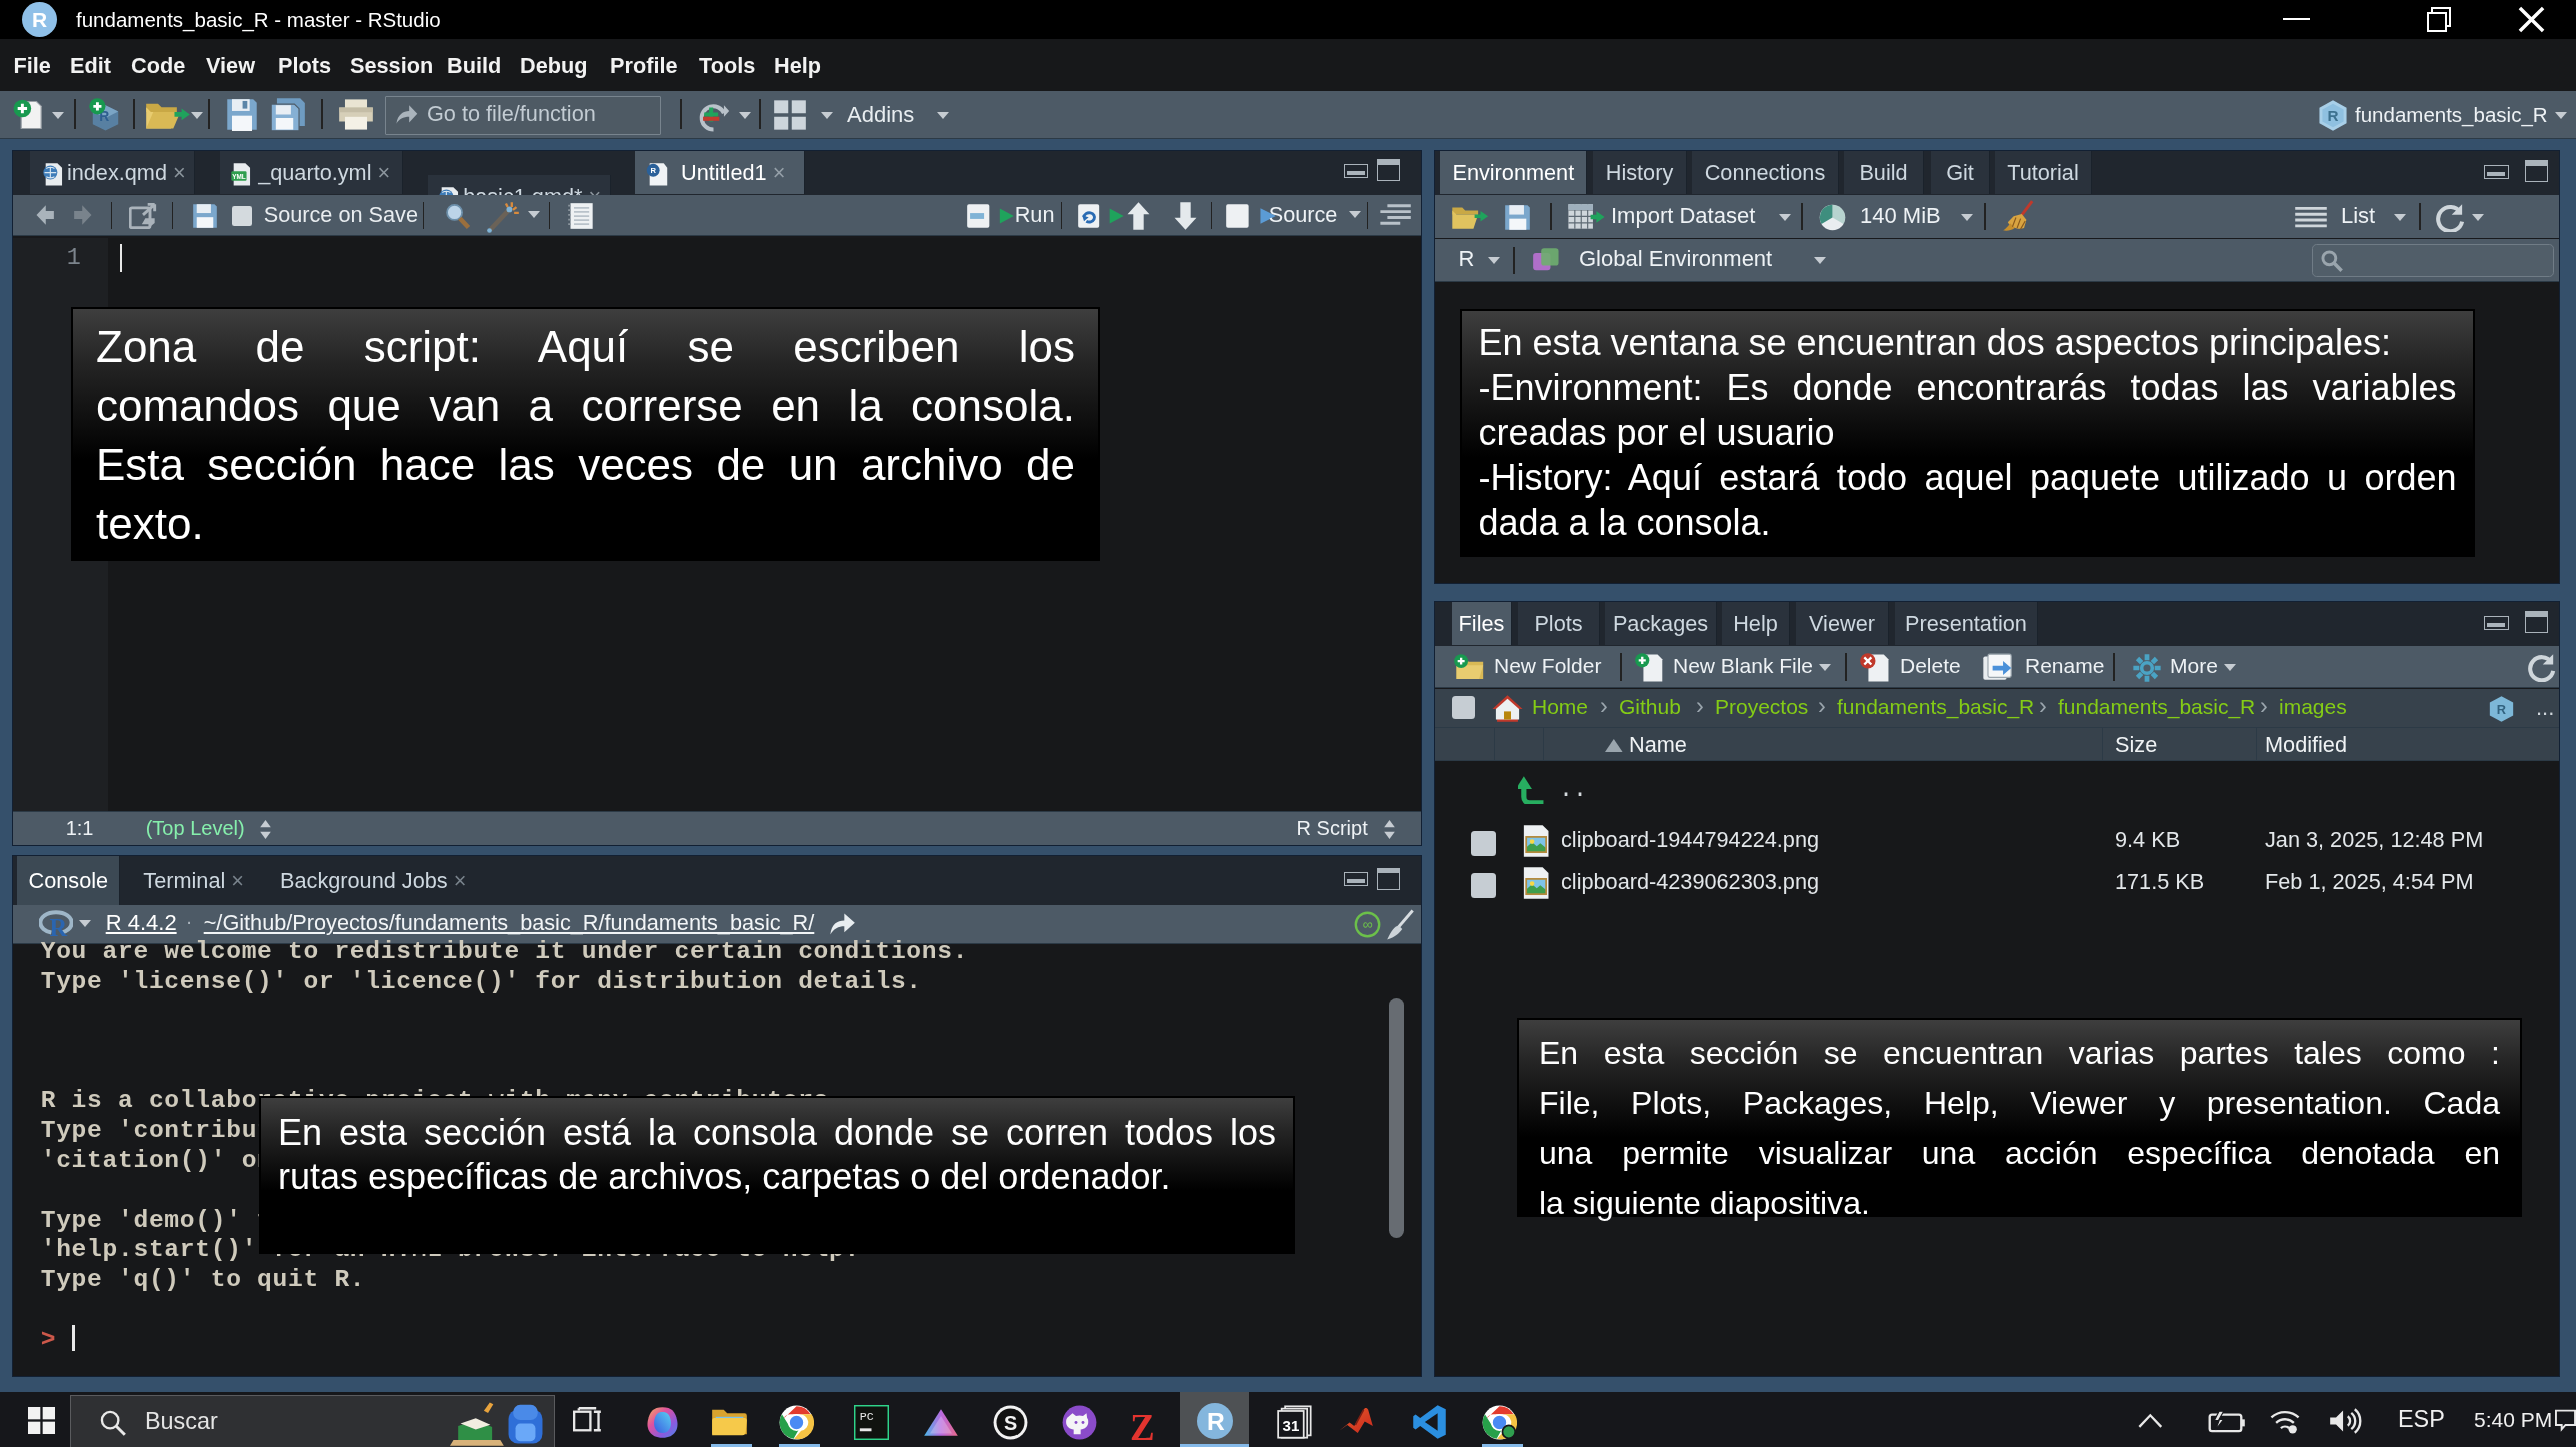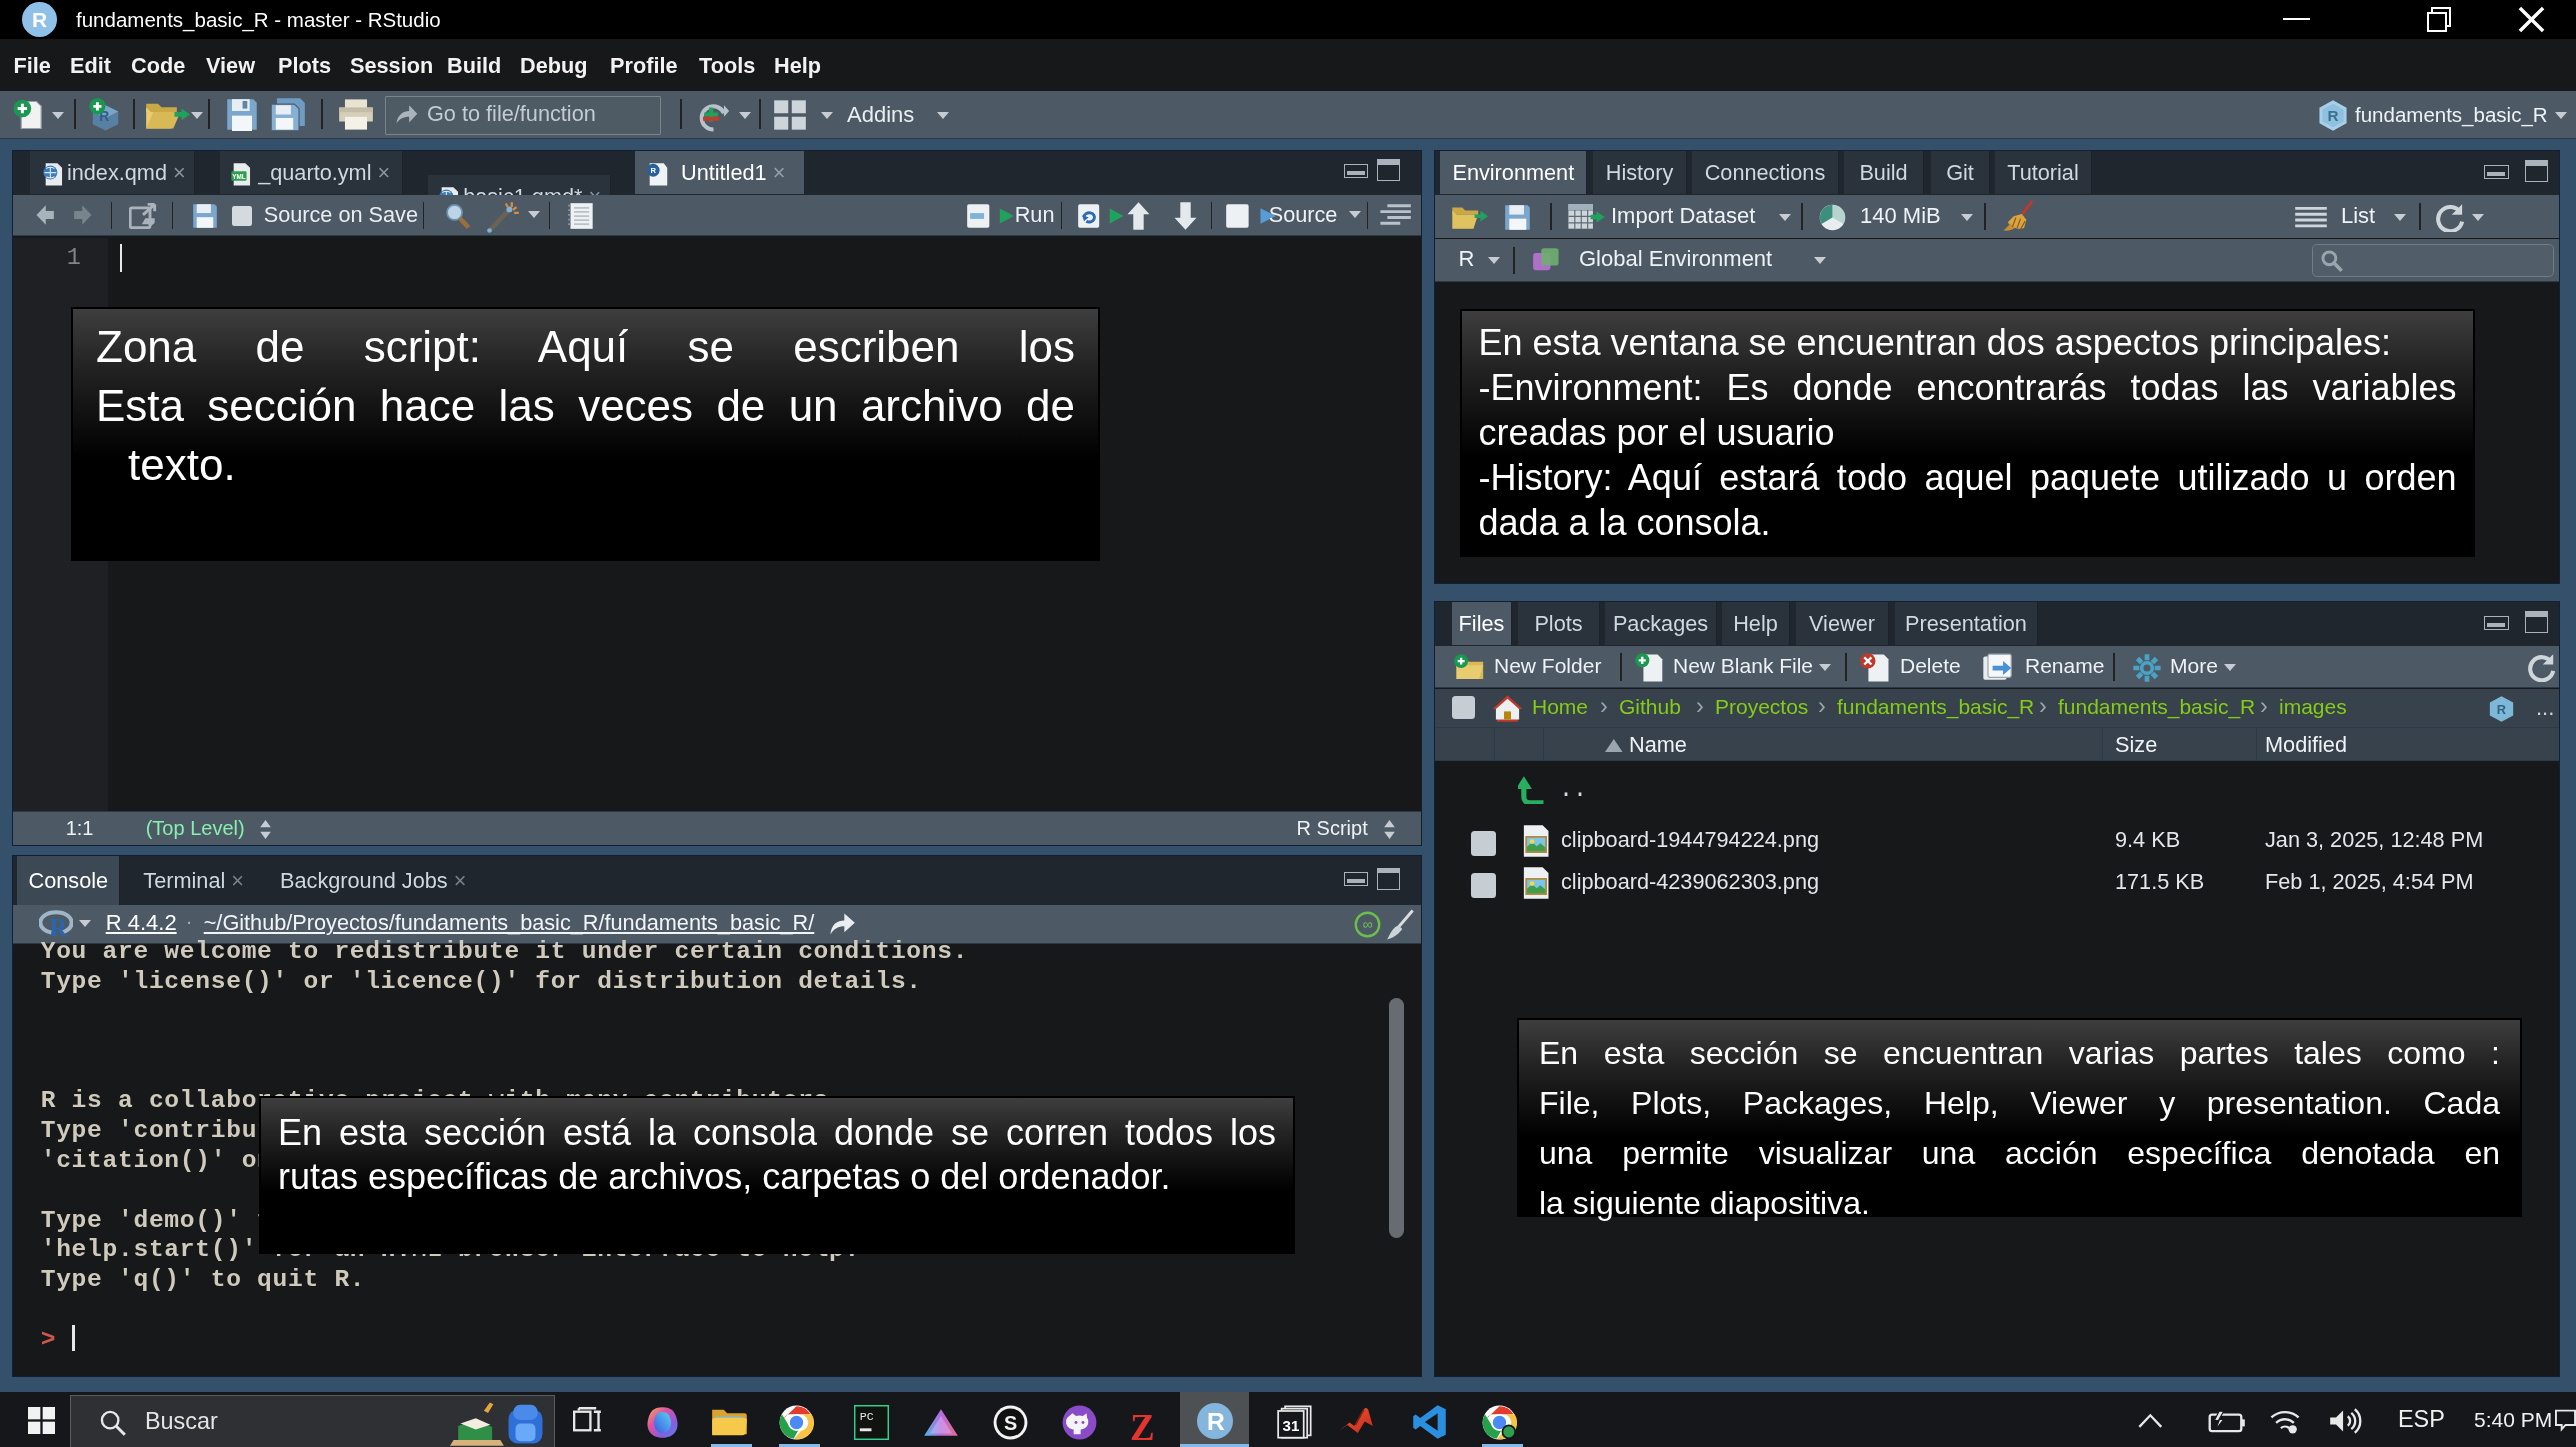--- a/index.html
+++ b/index.html
@@ -568,22 +568,23 @@
         <rect x="12" y="22" width="34" height="26" fill="none" stroke="#b48a3c" stroke-width="3"></rect>
       </svg>
     <span class="fname" style="left:126px;top:108px;">clipboard-4239062303.png</span>
     <span class="fname" style="left:680px;top:108px;">171.5 KB</span>
     <span class="fname" style="left:830px;top:108px;">Feb 1, 2025, 4:54 PM</span>
   </div>
 </div>
 
 <div class="note" id="note1" style="left:71px;top:307px;width:1029px;height:254px;font-size:44px;padding:7.6px 23px 0 23px;">
   <div class="ln j" style="height:59px;line-height:59px;">Zona de script: Aquí se escriben los</div>
+  <div class="ln j" style="height:59px;line-height:59px;">comandos que van a correrse en la consola.</div>
   <div class="ln j" style="height:59px;line-height:59px;">Esta sección hace las veces de un archivo de</div>
-  <div class="ln" style="height:59px;line-height:59px;margin-left:32px;">texto.</div>
+  <div class="ln" style="height:59px;line-height:59px;">texto.</div>
 </div>
 
 <div class="note" id="note2" style="left:1460px;top:309px;width:1015px;height:248px;font-size:36px;padding:9.4px 16.4px 0 16.4px;">
   <div class="ln" style="height:45px;line-height:45px;">En esta ventana se encuentran dos aspectos principales:</div>
   <div class="ln j" style="height:45px;line-height:45px;">-Environment: Es donde encontrarás todas las variables</div>
   <div class="ln" style="height:45px;line-height:45px;">creadas por el usuario</div>
   <div class="ln j" style="height:45px;line-height:45px;">-History: Aquí estará todo aquel paquete utilizado u orden</div>
   <div class="ln" style="height:45px;line-height:45px;">dada a la consola.</div>
 </div>
 

